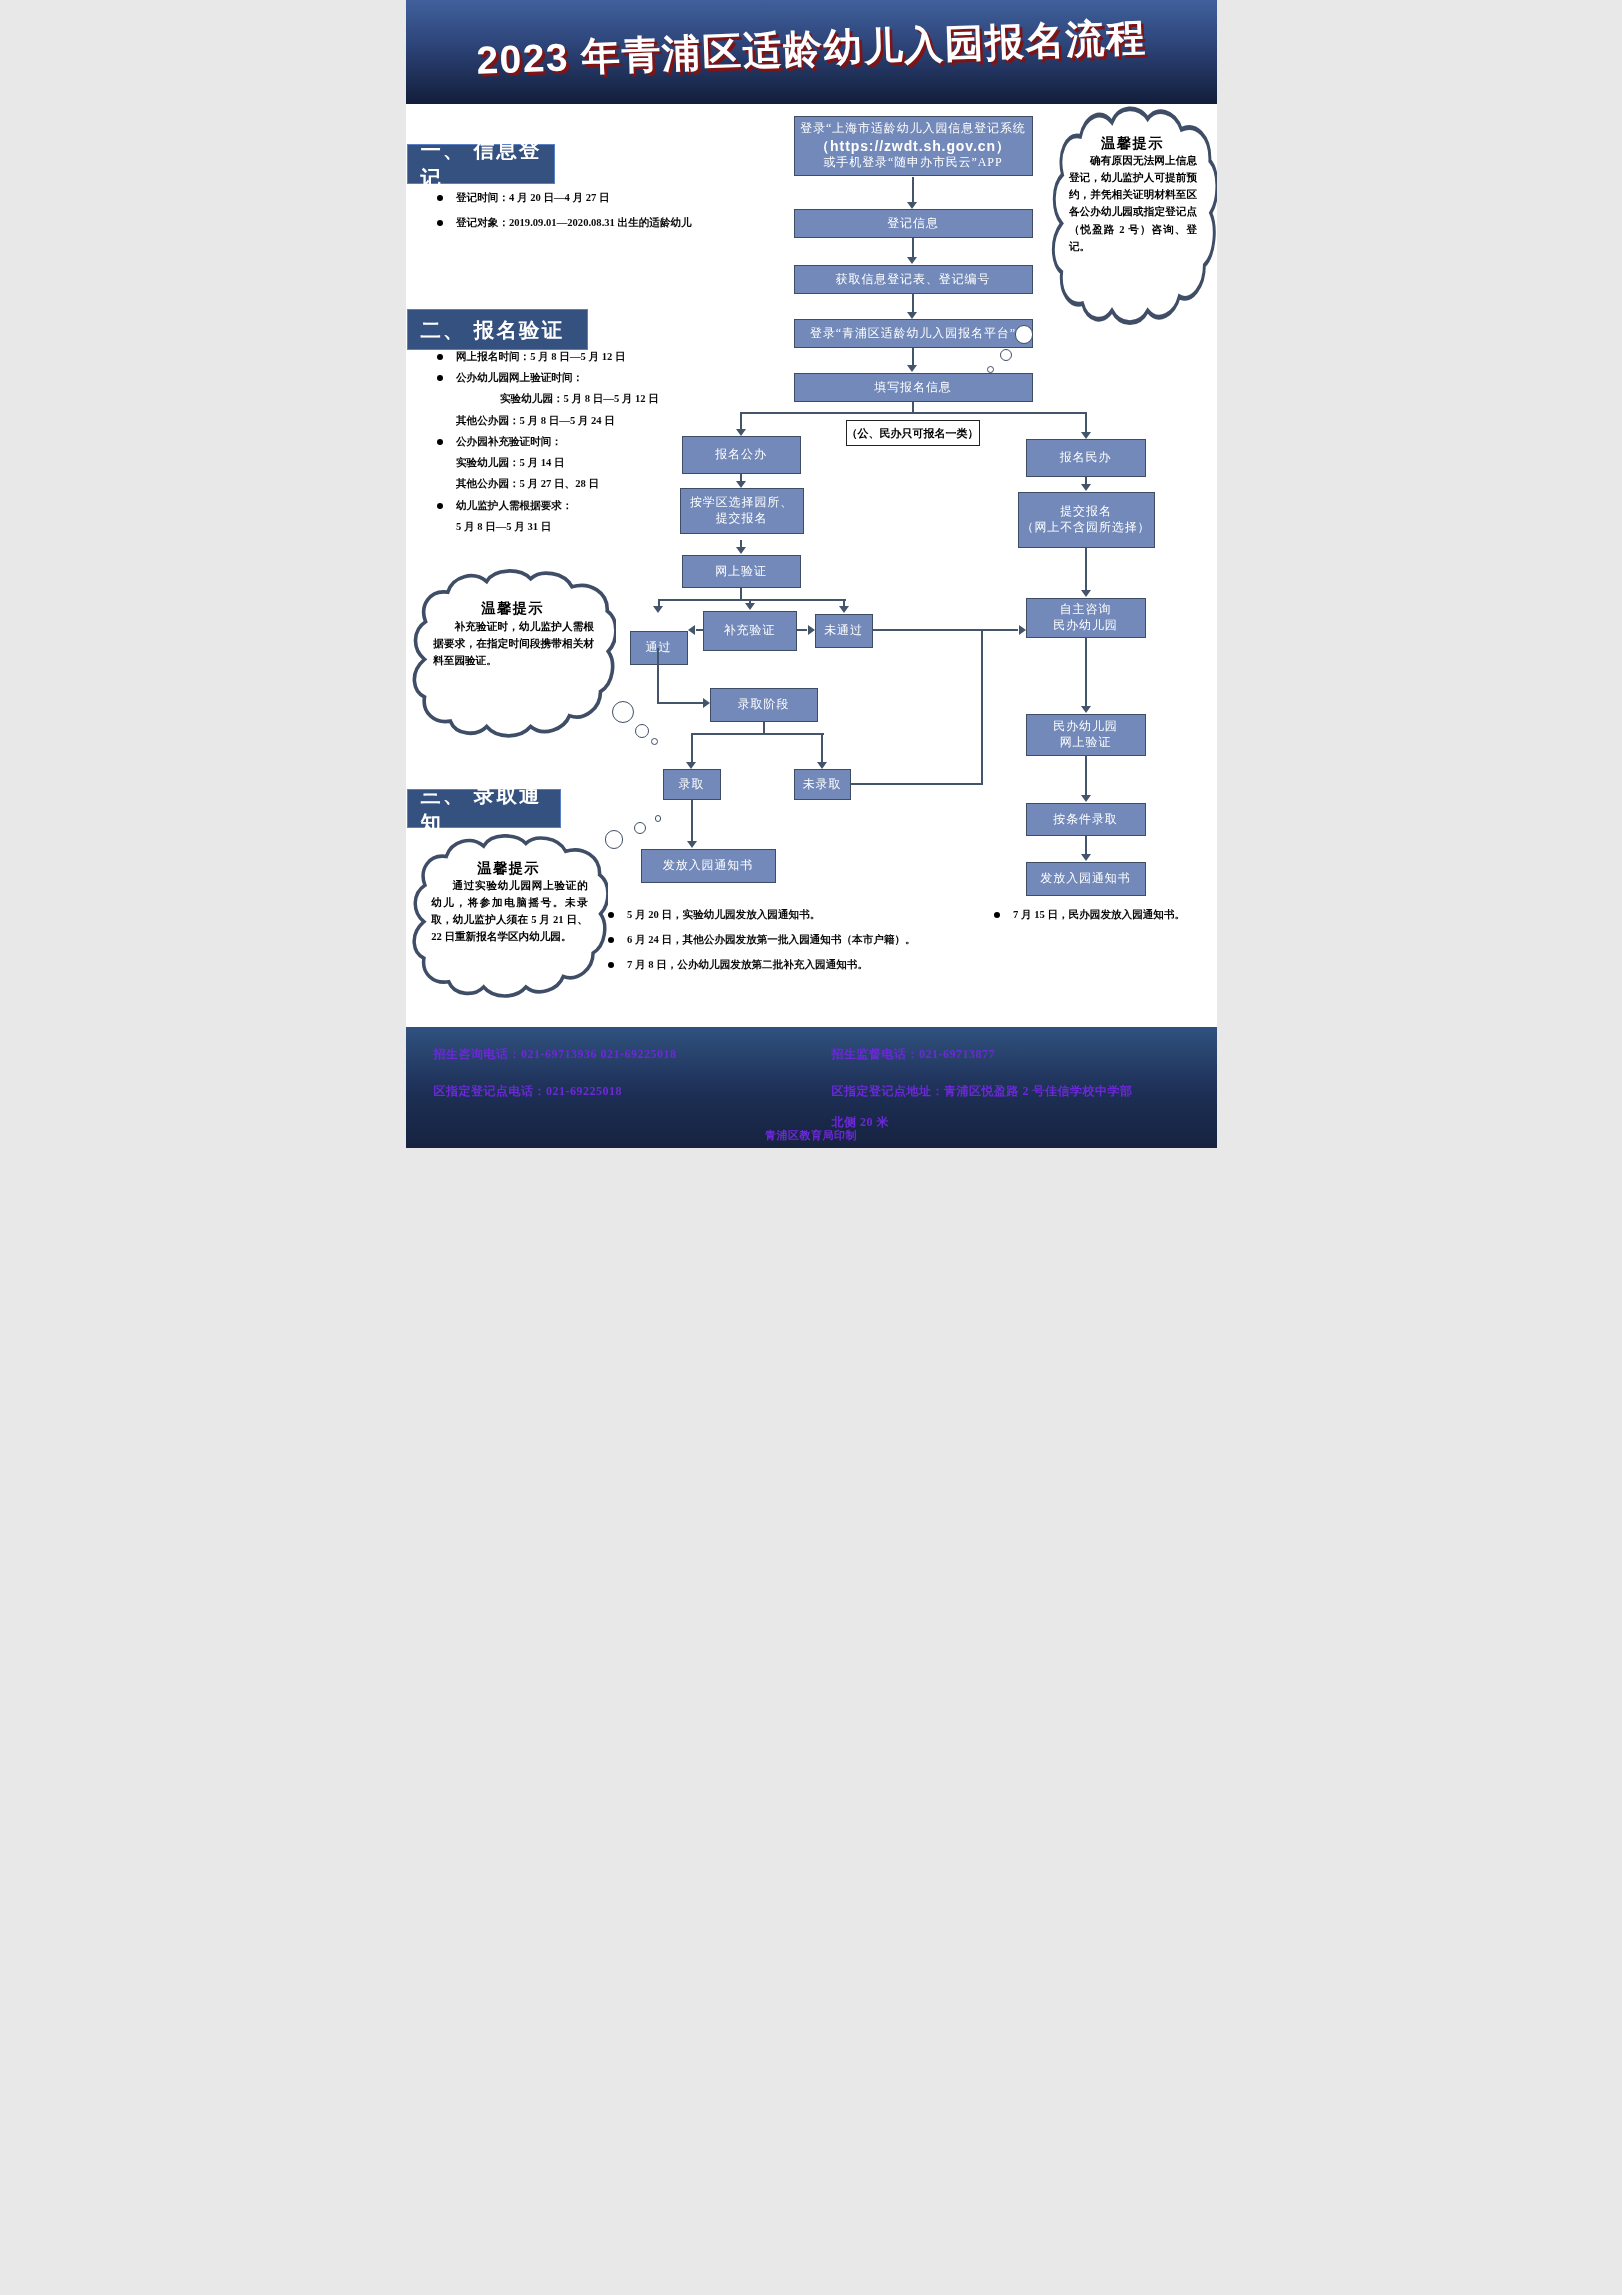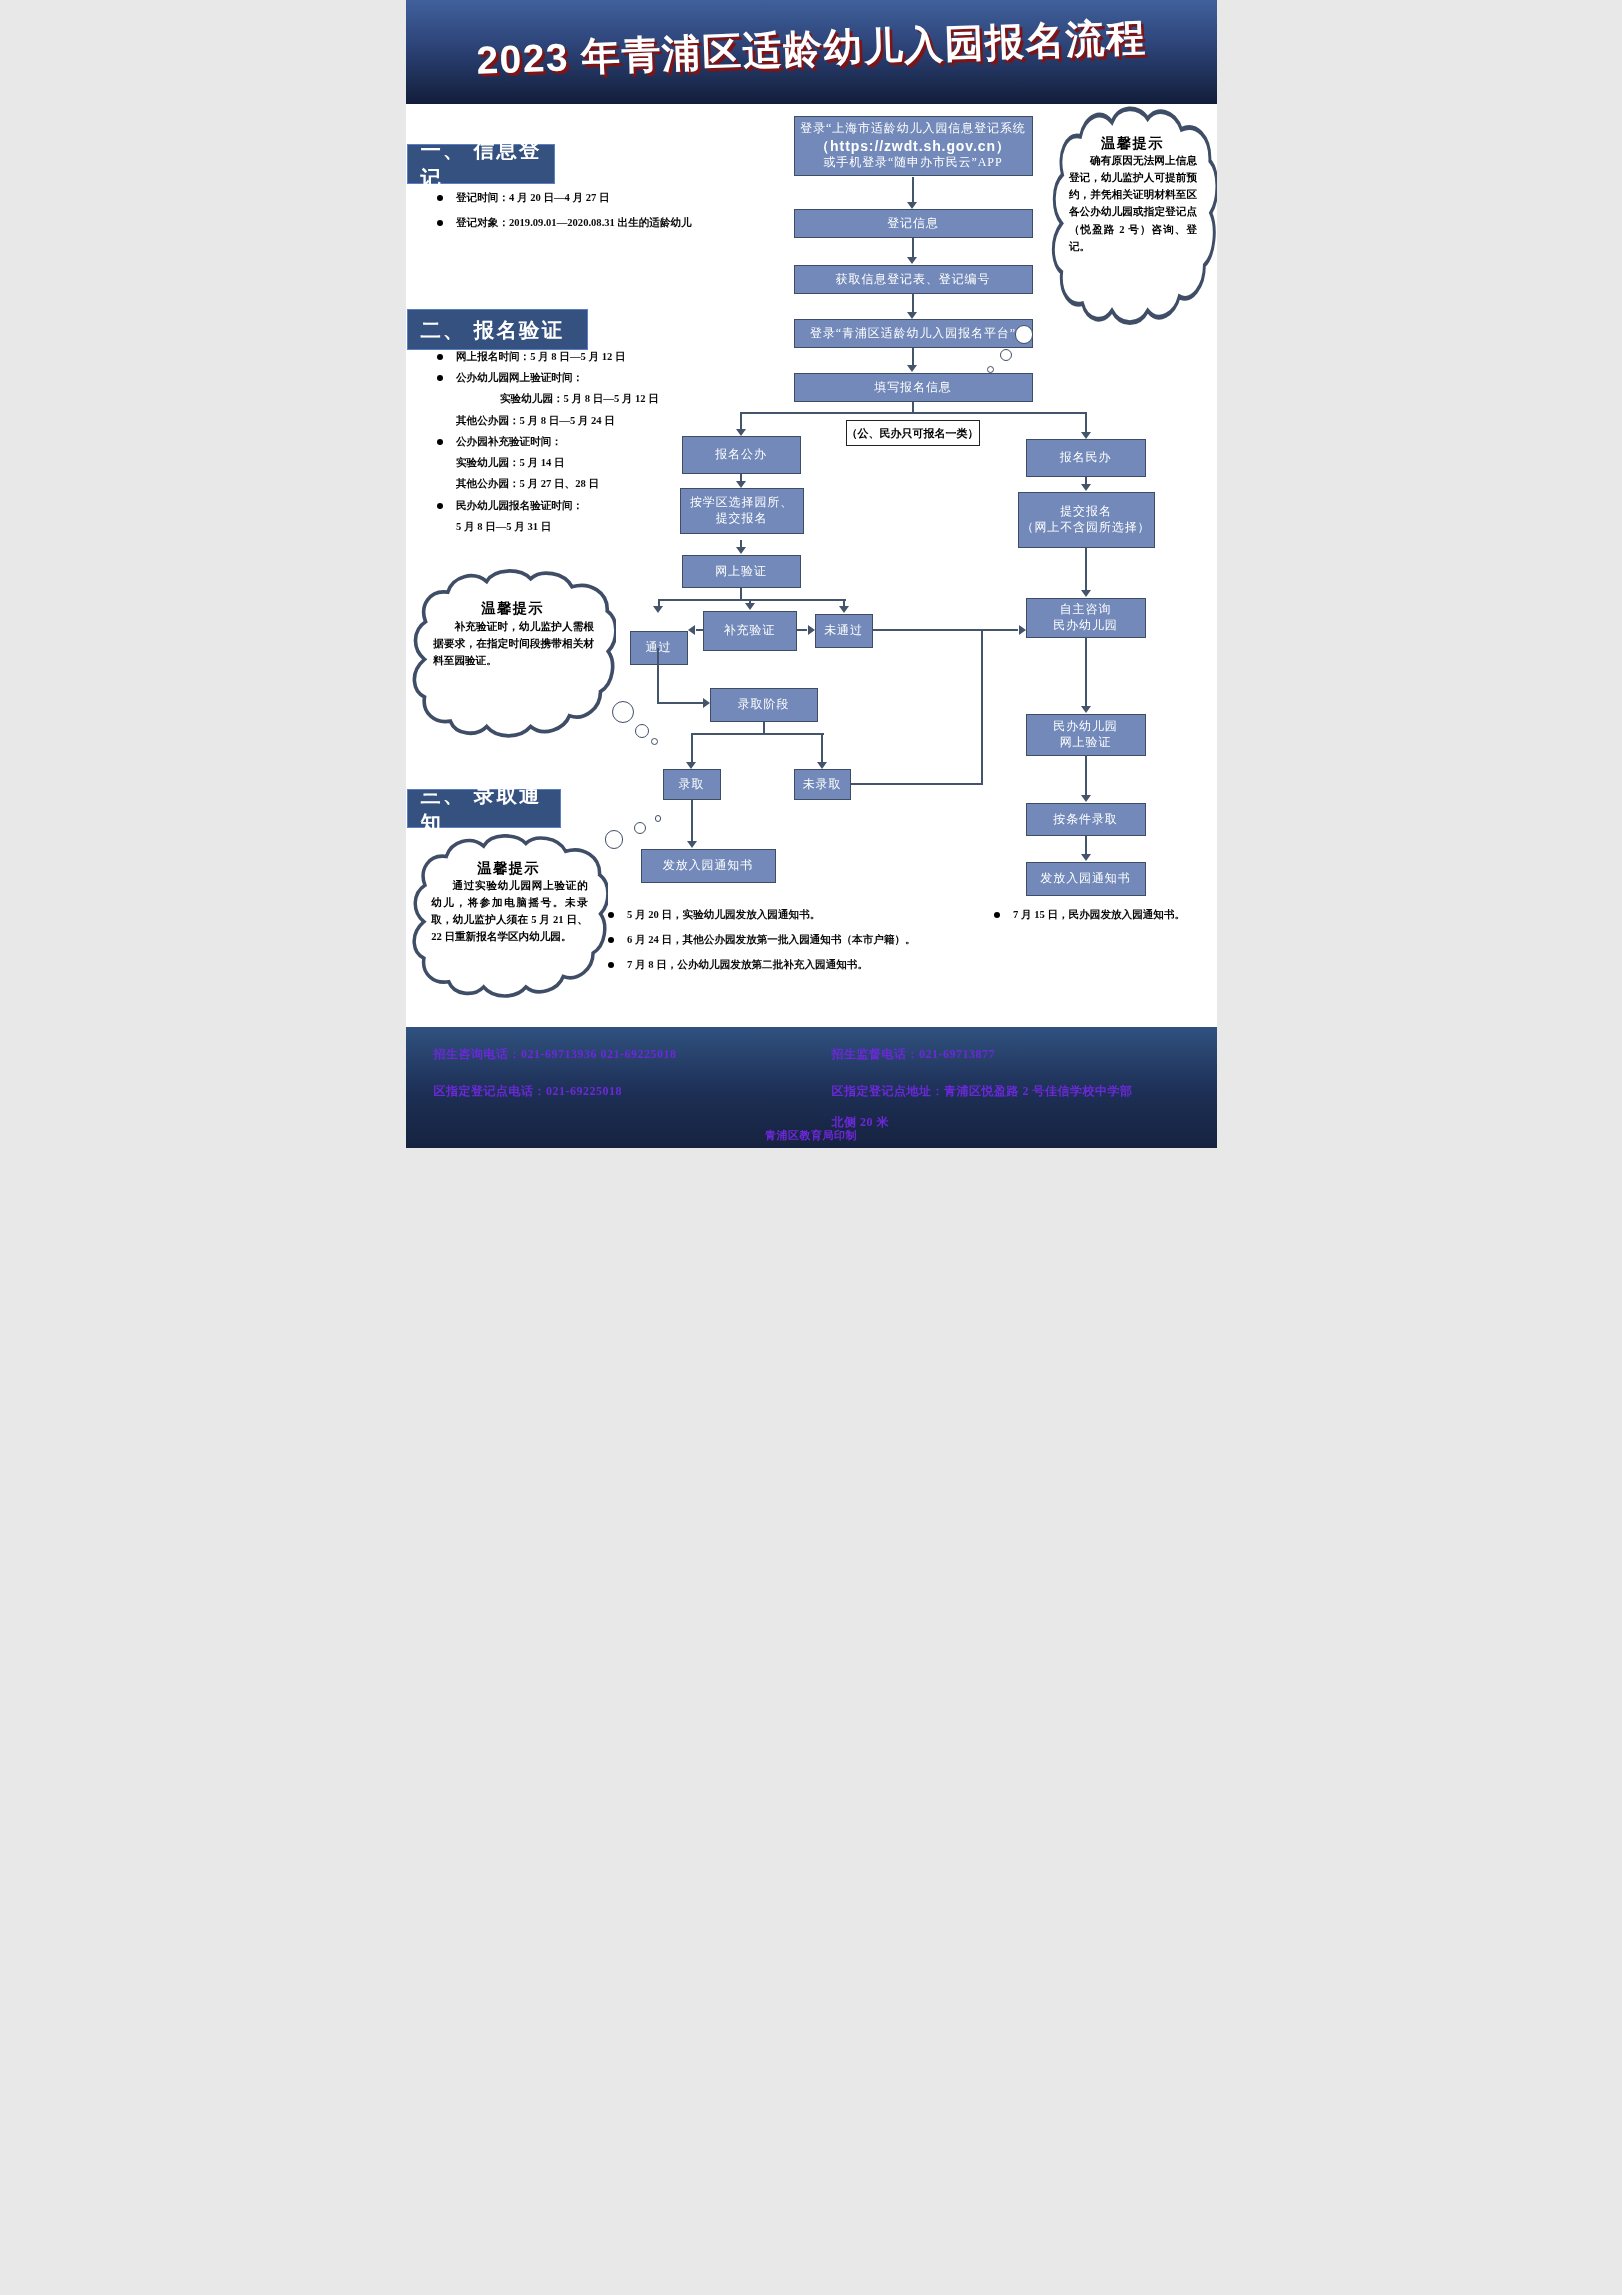--- a/index.html
+++ b/index.html
@@ -95,21 +95,21 @@
   <div class="brow" style="left:31px;top:456px;">
       <span class="nodot"></span>
       <span>实验幼儿园：5 月 14 日</span>
     </div>
   <div class="brow" style="left:31px;top:477px;">
       <span class="nodot"></span>
       <span>其他公办园：5 月 27 日、28 日</span>
     </div>
   <div class="brow" style="left:31px;top:499px;">
       <span class="dot"></span>
-      <span>民办幼儿园报名验证时间：</span>
+      <span>幼儿监护人需根据要求：</span>
     </div>
   <div class="brow" style="left:31px;top:520px;">
       <span class="nodot"></span>
       <span>5 月 8 日—5 月 31 日</span>
     </div>
 
   <div class="box" style="left:388px;top:116px;width:239px;height:60px;">
     <span>登录“上海市适龄幼儿入园信息登记系统</span>
     <span class="big">（https://zwdt.sh.gov.cn）</span>
     <span>或手机登录“随申办市民云”APP</span>

